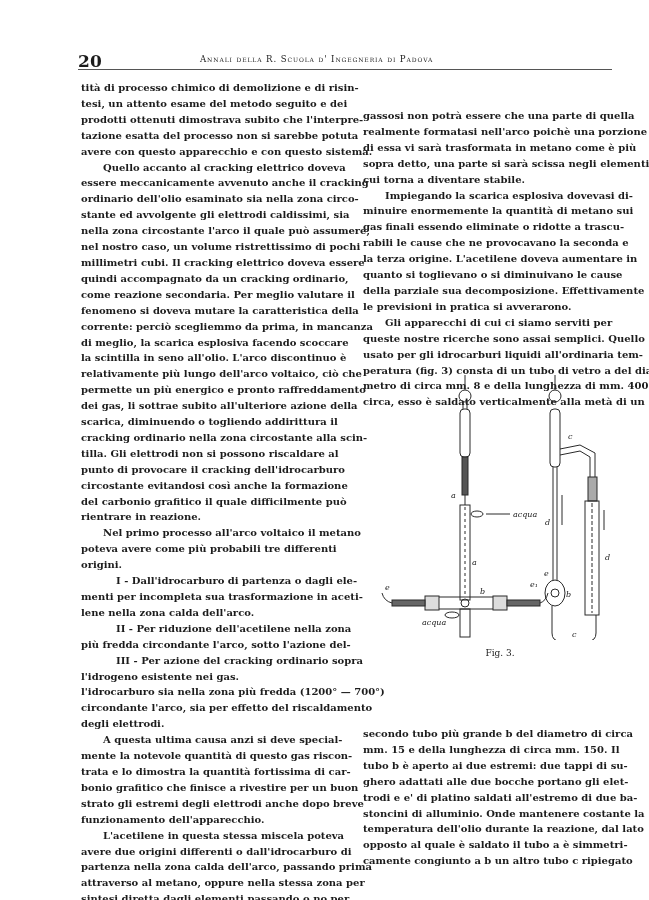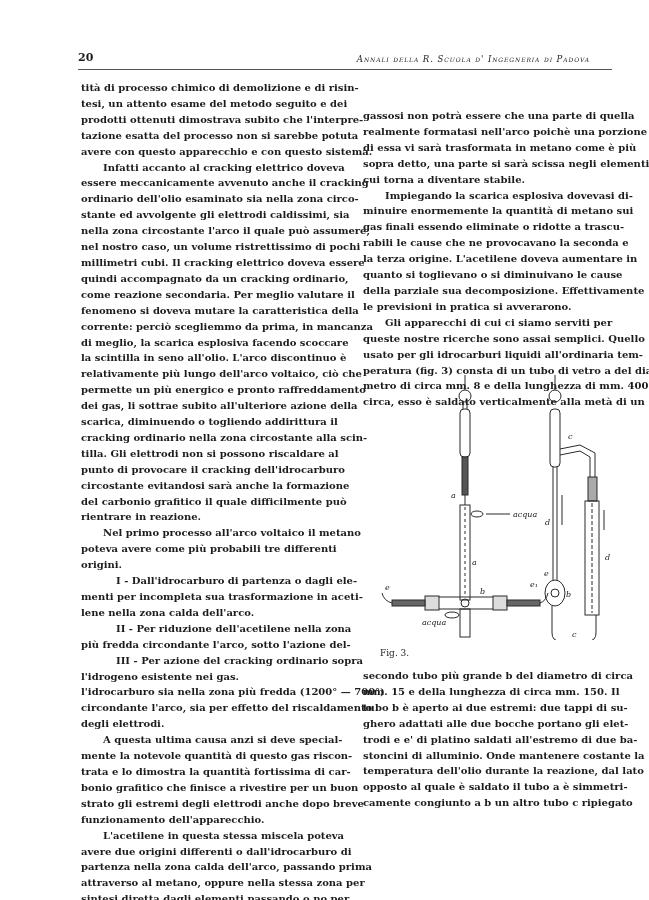--- a/index.html
+++ b/index.html
@@ -3,26 +3,26 @@
 <meta charset="utf-8">
 <style>
   html, body { margin: 0; padding: 0; background: #ffffff; }
   body {
     width: 649px; height: 900px; position: relative; overflow: hidden;
     font-family: "DejaVu Serif", "Liberation Serif", serif;
     color: #1c1c1c;
   }
   .page-num {
     position: absolute; left: 78px; top: 51px;
-    font-size: 11px; font-weight: bold; letter-spacing: 0.2px;
+    font-size: 17px; font-weight: bold; letter-spacing: 0.2px;
   }
   .running-head {
     position: absolute; left: 200px; top: 54px; width: 390px;
-    text-align: right; font-size: 8.6px; letter-spacing: 0.9px;
-    font-variant: small-caps; text-transform: none; font-style: italic;
+    text-align: left; font-size: 8.6px; letter-spacing: 0.9px;
+    font-variant: small-caps; text-transform: none;
   }
   .head-rule {
     position: absolute; left: 78px; top: 69px; width: 534px; height: 0;
     border-top: 1px solid #555;
   }
   .col {
     position: absolute; top: 80px; width: 254px;
     font-size: 10px; line-height: 15.9px; text-align: justify;
     font-weight: bold;
   }
@@ -30,59 +30,59 @@
   .col.right { left: 363px; width: 249px; margin-top: 28px; }
   .line { display: block; text-align: justify; text-align-last: justify; white-space: nowrap; overflow: visible; }
   .line.last { text-align-last: left; }
   .line.ind { padding-left: 22px; }
   .line.ind2 { padding-left: 35px; }
   .figure {
     position: absolute; left: 380px; top: 365px; width: 240px; height: 300px;
   }
   .figure svg { width: 240px; height: 275px; display: block; }
   .fig-caption {
-    position: absolute; left: 0; top: 283px; width: 240px; 
+    position: absolute; left: 0; top: 283px; width: 240px; text-align: center;
     font-size: 9px; font-weight: normal;
   }
-  .col.right2 { top: 640px; }
+  .col.right2 { top: 698px; }
 </style>
 </head>
 <body>
 
 <div class="page-num">20</div>
 <div class="running-head">Annali della R. Scuola d' Ingegneria di Padova</div>
 <div class="head-rule"></div>
 
 <div class="col left" id="col-left">
     <span class="line">tità di processo chimico di demolizione e di risin-</span>
     <span class="line">tesi, un attento esame del metodo seguito e dei</span>
     <span class="line">prodotti ottenuti dimostrava subito che l'interpre-</span>
     <span class="line">tazione esatta del processo non si sarebbe potuta</span>
     <span class="line last">avere con questo apparecchio e con questo sistema.</span>
-    <span class="line ind">Infatti accanto al cracking elettrico doveva</span>
+    <span class="line ind">Quello accanto al cracking elettrico doveva</span>
     <span class="line">essere meccanicamente avvenuto anche il cracking</span>
     <span class="line">ordinario dell'olio esaminato sia nella zona circo-</span>
     <span class="line">stante ed avvolgente gli elettrodi caldissimi, sia</span>
     <span class="line">nella zona circostante l'arco il quale può assumere,</span>
     <span class="line">nel nostro caso, un volume ristrettissimo di pochi</span>
     <span class="line">millimetri cubi. Il cracking elettrico doveva essere</span>
     <span class="line">quindi accompagnato da un cracking ordinario,</span>
     <span class="line">come reazione secondaria. Per meglio valutare il</span>
     <span class="line">fenomeno si doveva mutare la caratteristica della</span>
     <span class="line">corrente: perciò scegliemmo da prima, in mancanza</span>
     <span class="line">di meglio, la scarica esplosiva facendo scoccare</span>
     <span class="line">la scintilla in seno all'olio. L'arco discontinuo è</span>
     <span class="line">relativamente più lungo dell'arco voltaico, ciò che</span>
     <span class="line">permette un più energico e pronto raffreddamento</span>
     <span class="line">dei gas, li sottrae subito all'ulteriore azione della</span>
     <span class="line">scarica, diminuendo o togliendo addirittura il</span>
     <span class="line">cracking ordinario nella zona circostante alla scin-</span>
     <span class="line">tilla. Gli elettrodi non si possono riscaldare al</span>
     <span class="line">punto di provocare il cracking dell'idrocarburo</span>
-    <span class="line">circostante evitandosi sarà anche la formazione</span>
+    <span class="line">circostante evitandosi così anche la formazione</span>
     <span class="line">del carbonio grafitico il quale difficilmente può</span>
     <span class="line last">rientrare in reazione.</span>
     <span class="line ind">Nel primo processo all'arco voltaico il metano</span>
     <span class="line">poteva avere come più probabili tre differenti</span>
     <span class="line last">origini.</span>
     <span class="line ind2">I - Dall'idrocarburo di partenza o dagli ele-</span>
     <span class="line">menti per incompleta sua trasformazione in aceti-</span>
     <span class="line last">lene nella zona calda dell'arco.</span>
     <span class="line ind2">II - Per riduzione dell'acetilene nella zona</span>
     <span class="line">più fredda circondante l'arco, sotto l'azione del-</span>

